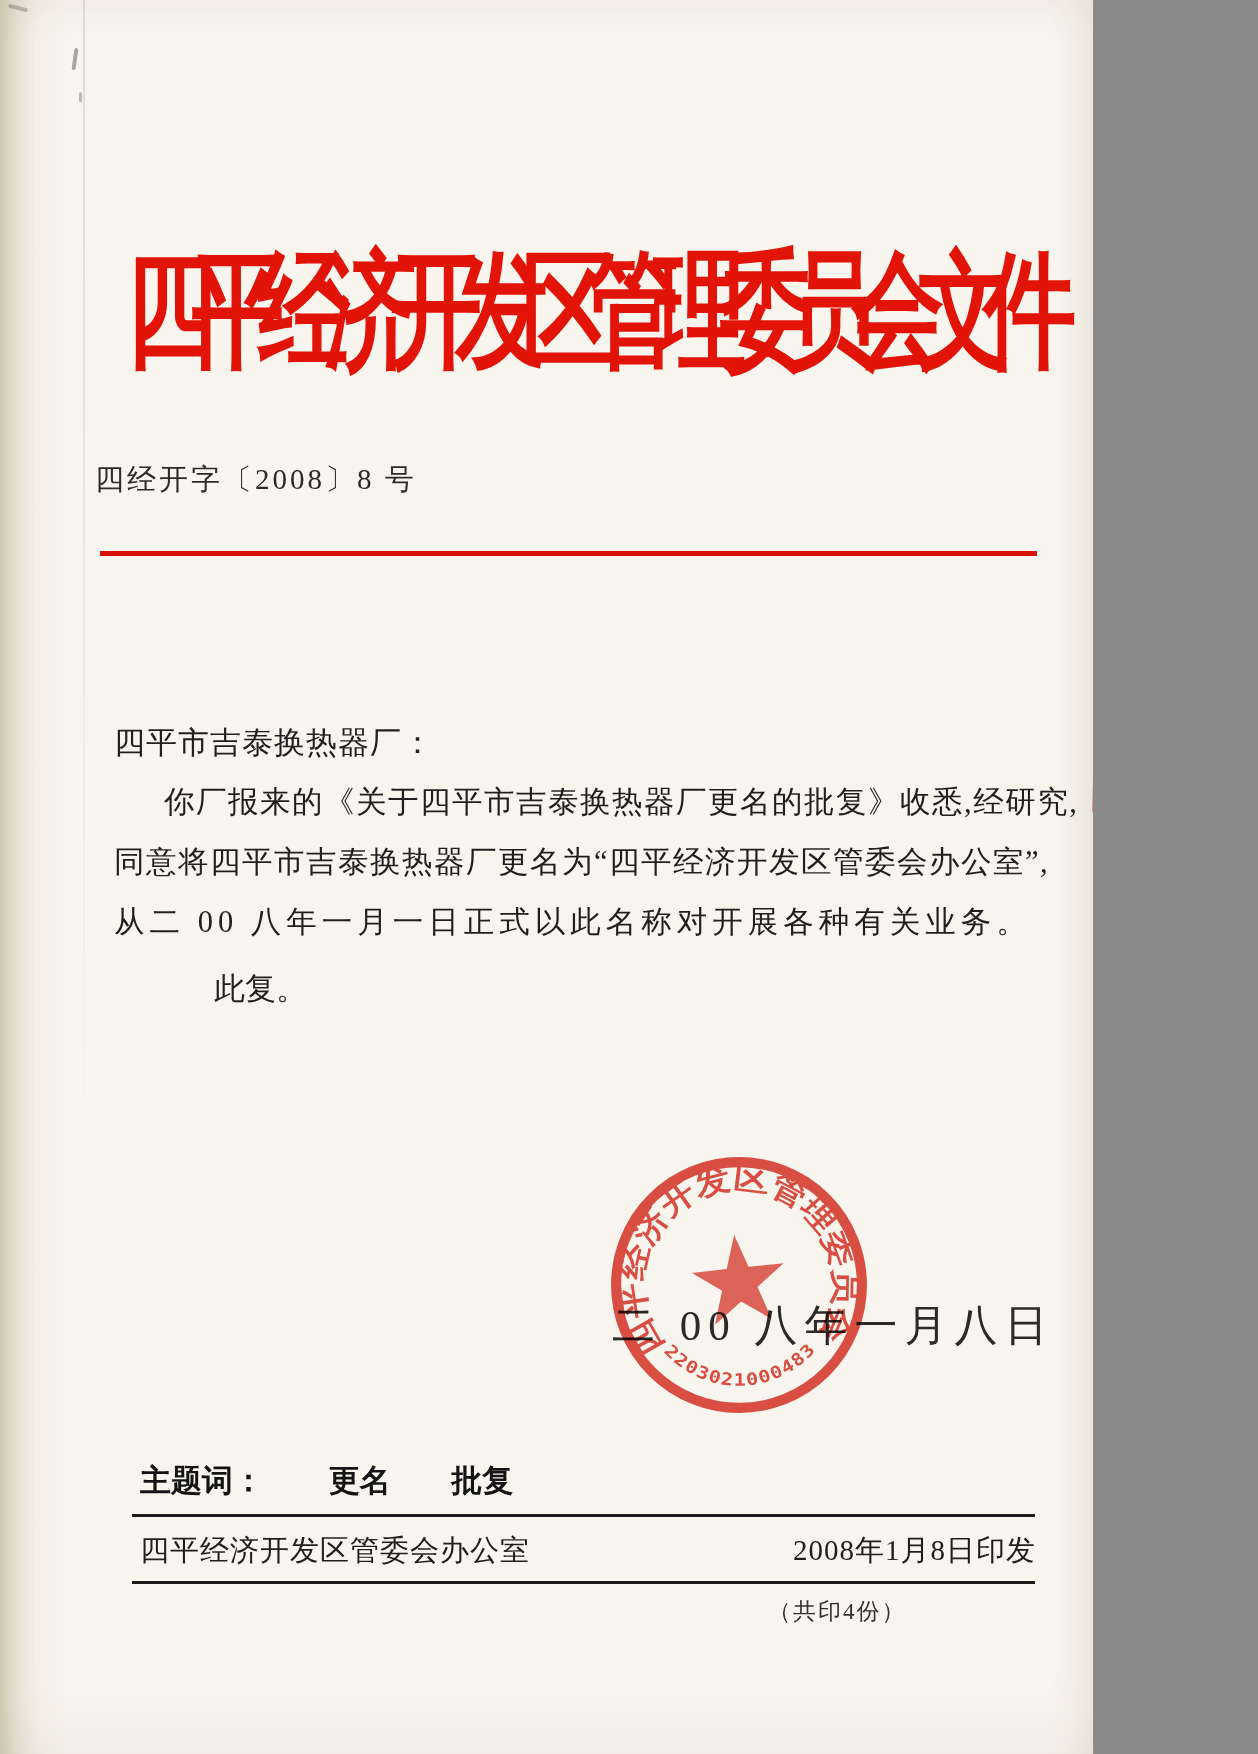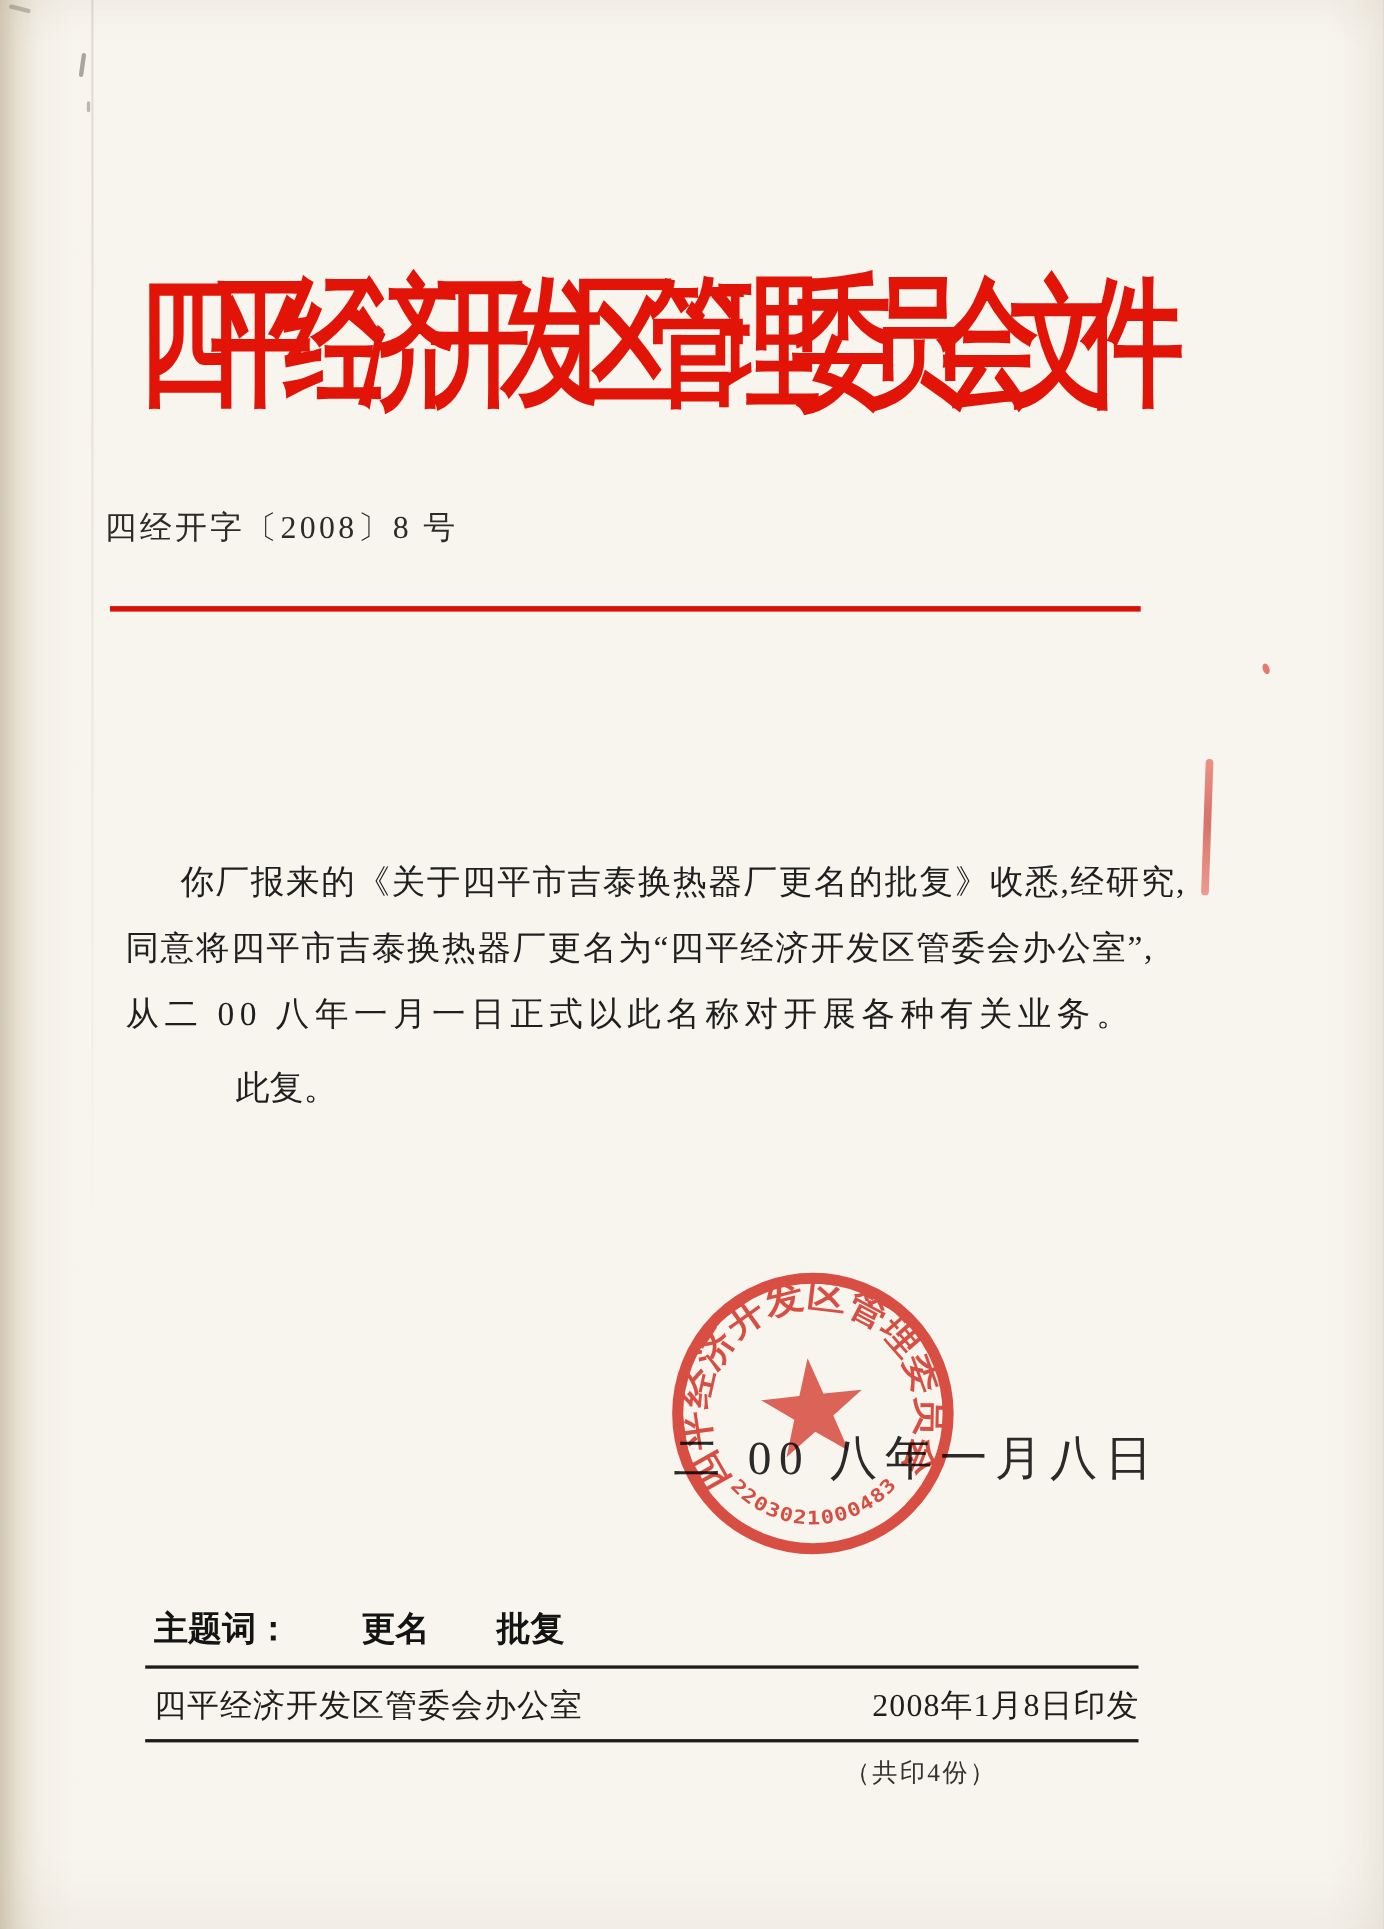--- a/index.html
+++ b/index.html
@@ -1,17 +1,17 @@
 <!DOCTYPE html>
 <html lang="zh" style="--header_red: #e21408; --rule_red: #d81207; --seal_red: #dc4438; --ink: #1f1f1f;"><head>
 <meta charset="utf-8">
 <style>
   html,body { margin:0; padding:0; background:#8a8a8a; }
   .page {
-    position:relative; width:1258px; height:1754px; overflow:hidden;
+    position:relative; width:1093px; height:1754px; overflow:hidden;
     background:
       linear-gradient(90deg, #d8cebb 0px, #e9e3d4 16px, #f4f0e7 36px, #f8f5ef 70px, #f8f5ef 96%, #f2eee5 100%),
       #f8f5ef;
     font-family:"Liberation Serif", serif;
     color: var(--ink, #1f1f1f);
     box-shadow: inset 0 -26px 50px rgba(90,80,55,.05), inset 0 18px 30px rgba(90,80,55,.04);
   }
   
   .fold-line { position:absolute; left:83px; top:0; width:2px; height:1100px;
     background:linear-gradient(rgba(140,130,110,.22), rgba(140,130,110,.02)); }
@@ -82,20 +82,21 @@
   <div class="mark mark-a"></div>
   <div class="mark mark-b"></div>
   <div class="mark mark-c"></div>
   <div class="red-streak"></div>
   <div class="red-dot"></div>
 
   <div class="header-title">四平经济开发区管理委员会文件</div>
   <div class="doc-number">四经开字〔2008〕8 号</div>
   <div class="red-rule"></div>
 
+  <div class="salutation">四平市吉泰换热器厂：</div>
   <div class="body-line line-0">你厂报来的《关于四平市吉泰换热器厂更名的批复》收悉,经研究,</div>
   <div class="body-line line-1">同意将四平市吉泰换热器厂更名为“四平经济开发区管委会办公室”,</div>
   <div class="body-line line-2">从二 00 八年一月一日正式以此名称对开展各种有关业务。</div>
   <div class="closing">此复。</div>
   <div class="date-line">二 00 八年一月八日</div>
 
   <svg class="seal" viewBox="0 0 268 268" aria-hidden="true">
     <circle class="seal-ring" cx="134" cy="134" r="122"></circle>
     <path id="sealTextArc" d="M 61.2 195.1 A 95 95 0 1 1 206.8 195.1" fill="none"></path>
     <path id="sealNumArc" d="M 55.2 195.6 A 100 100 0 0 0 212.8 195.6" fill="none"></path>

